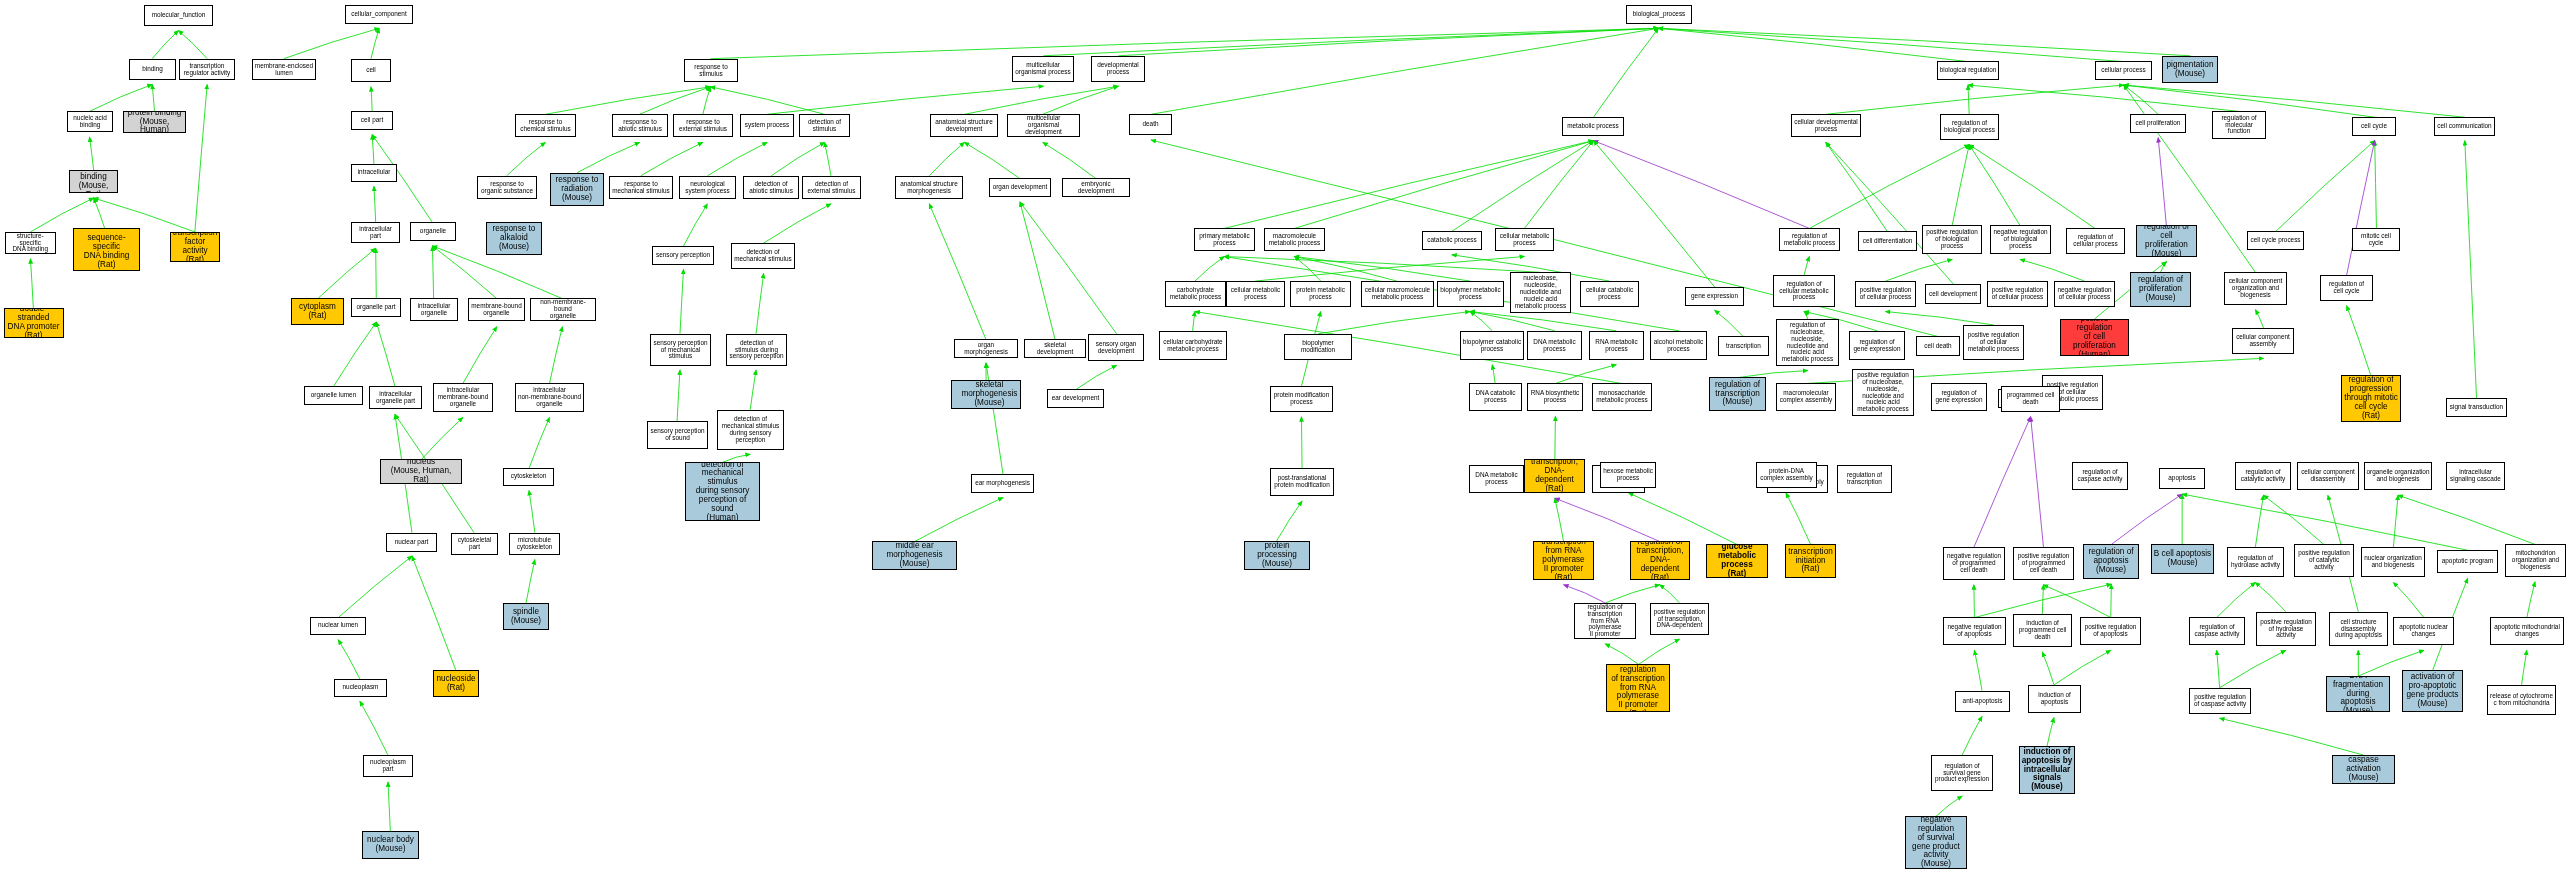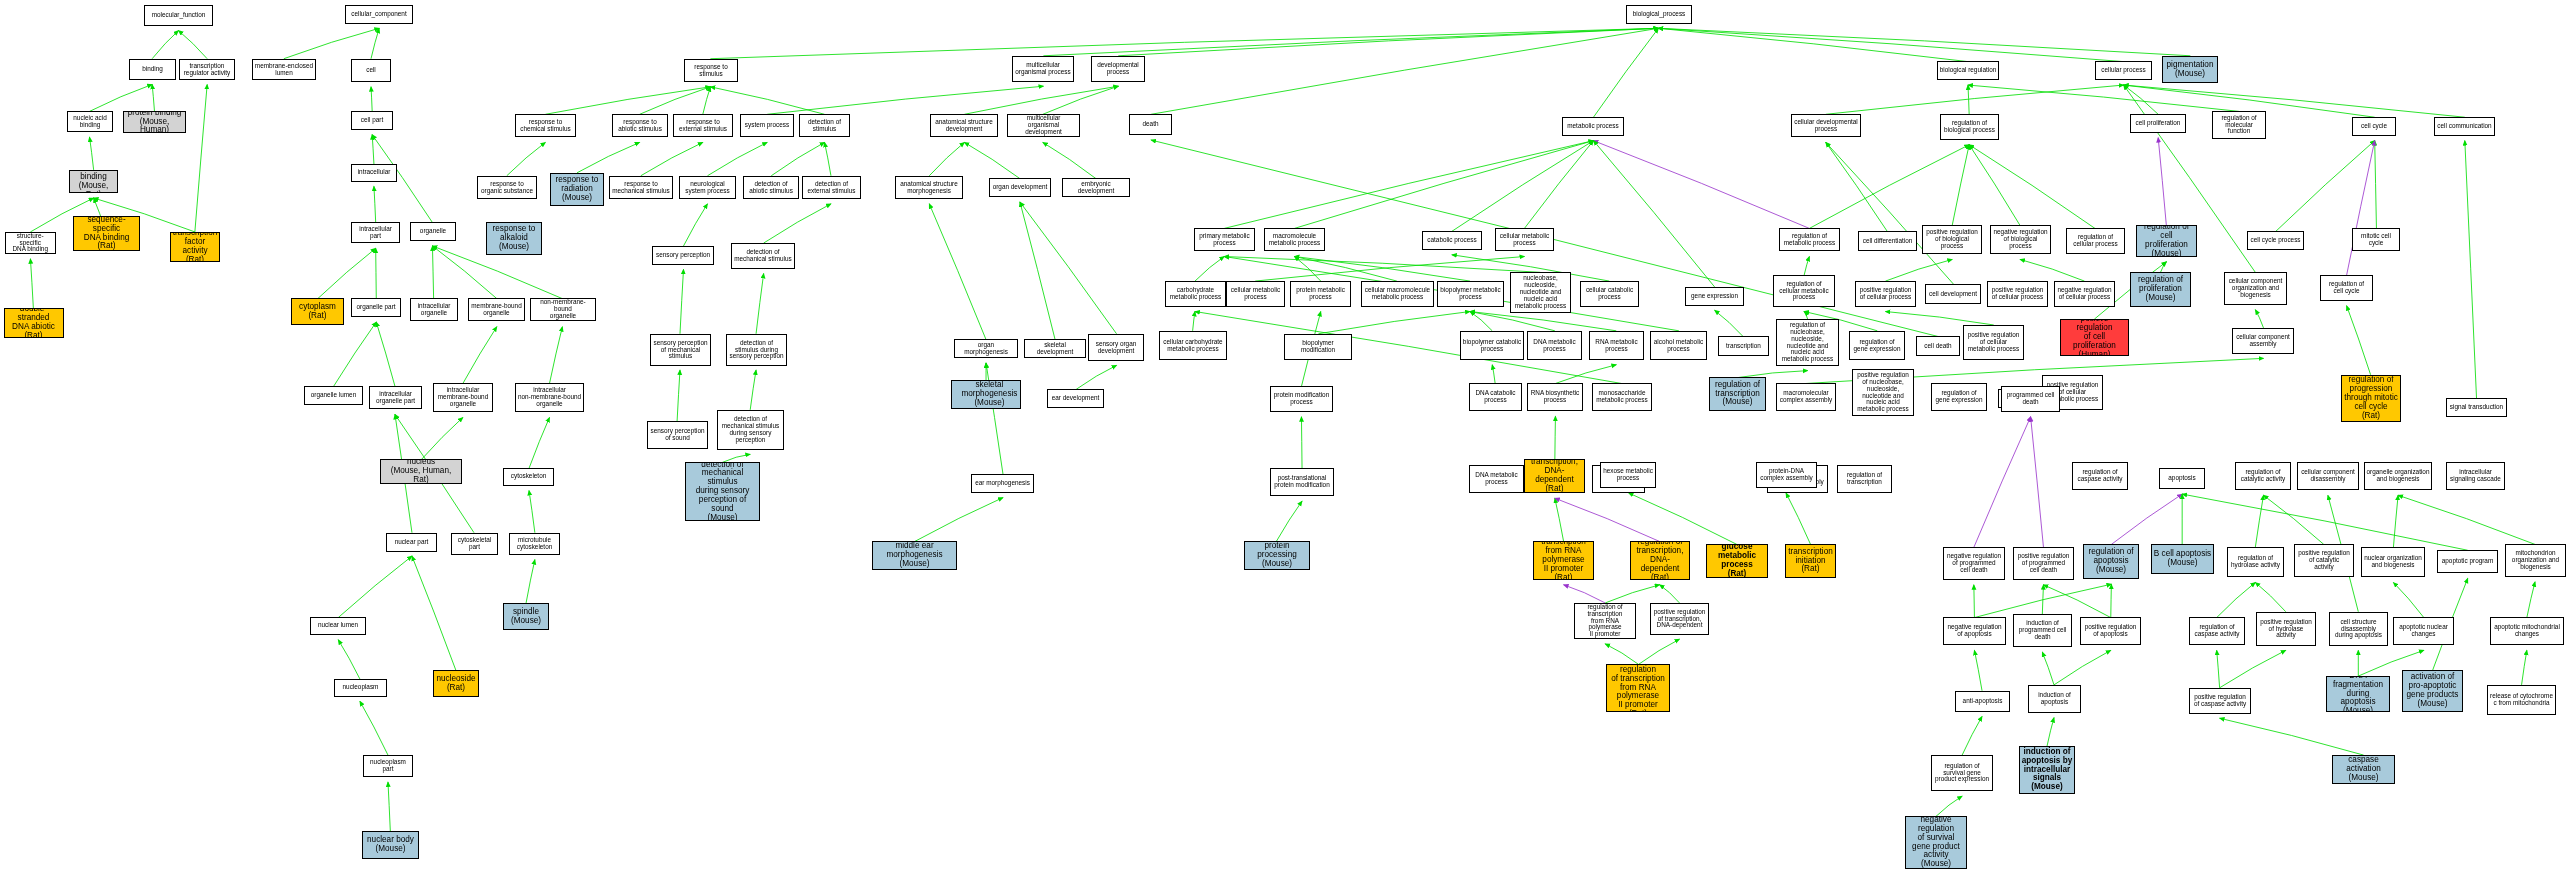--- a/index.html
+++ b/index.html
@@ -236,33 +236,33 @@
 (Mouse, Human)</span>
       </div>
       <div class="node n-grey sz-m" style="left: 69px; top: 170px; width: 49px; height: 23.4px;">
         <span>DNA binding
 (Mouse, Rat)</span>
       </div>
       <div class="node n-white sz-s" style="left: 4.7px; top: 232px; width: 51px; height: 22px;">
         <span>structure-specific
 DNA binding</span>
       </div>
-      <div class="node n-gold sz-m" style="left: 73px; top: 216px; width: 67px; height: 35px;">
+      <div class="node n-gold sz-m" style="left: 73px; top: 228px; width: 67px; height: 43px; align-items: flex-end;">
         <span>sequence-specific
 DNA binding
 (Rat)</span>
       </div>
       <div class="node n-gold sz-m" style="left: 170px; top: 232px; width: 50px; height: 30px;">
         <span>transcription
 factor activity
 (Rat)</span>
       </div>
       <div class="node n-gold sz-m" style="left: 3.5px; top: 308px; width: 60px; height: 30px;">
         <span>double-stranded
-DNA abiotic
+DNA promoter
 (Rat)</span>
       </div>
       <div class="node n-white sz-s" style="left: 345px; top: 4.7px; width: 68px; height: 19px;">
         <span>cellular_component</span>
       </div>
       <div class="node n-white sz-s" style="left: 252px; top: 59px; width: 64px; height: 21px;">
         <span>membrane-enclosed
 lumen</span>
       </div>
       <div class="node n-white sz-s" style="left: 351px; top: 59px; width: 40px; height: 23.4px;">
@@ -746,21 +746,21 @@
 mechanical stimulus
 during sensory
 perception</span>
       </div>
       <div class="node n-blue sz-m" style="left: 685px; top: 462px; width: 75px; height: 59px;">
         <span>detection of
 mechanical stimulus
 during sensory
 perception of
 sound
-(Mouse)</span>
+(Human)</span>
       </div>
       <div class="node n-white sz-s" style="left: 971px; top: 474px; width: 63px; height: 19px;">
         <span>ear morphogenesis</span>
       </div>
       <div class="node n-white sz-s" style="left: 1270px; top: 468px; width: 64px; height: 28px;">
         <span>post-translational
 protein modification</span>
       </div>
       <div class="node n-white sz-s" style="left: 1469px; top: 465px; width: 55px; height: 28px;">
         <span>DNA metabolic

